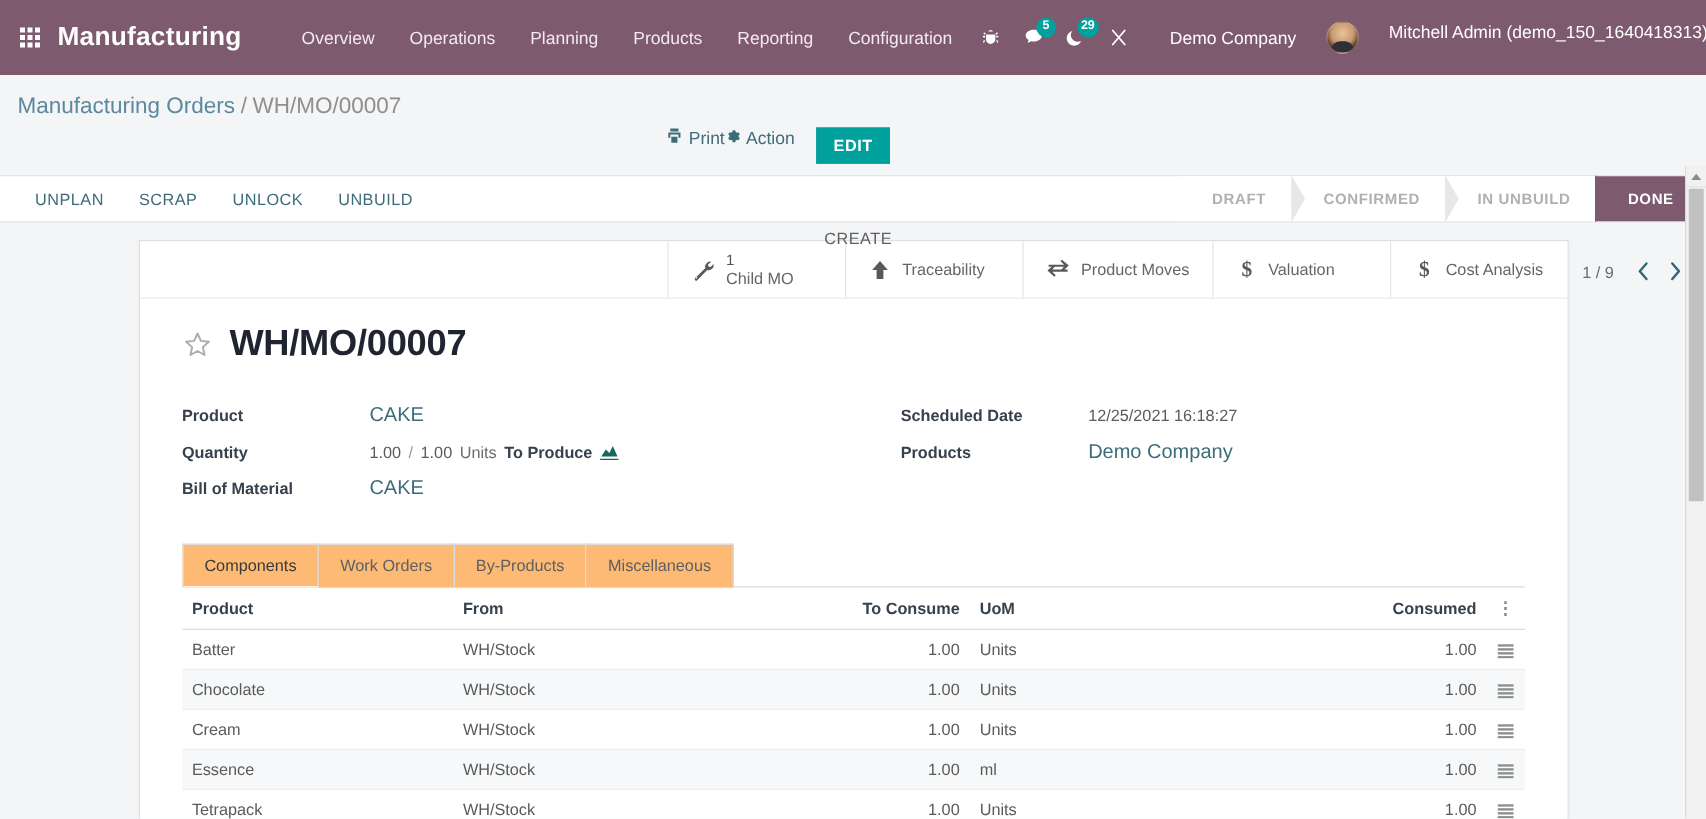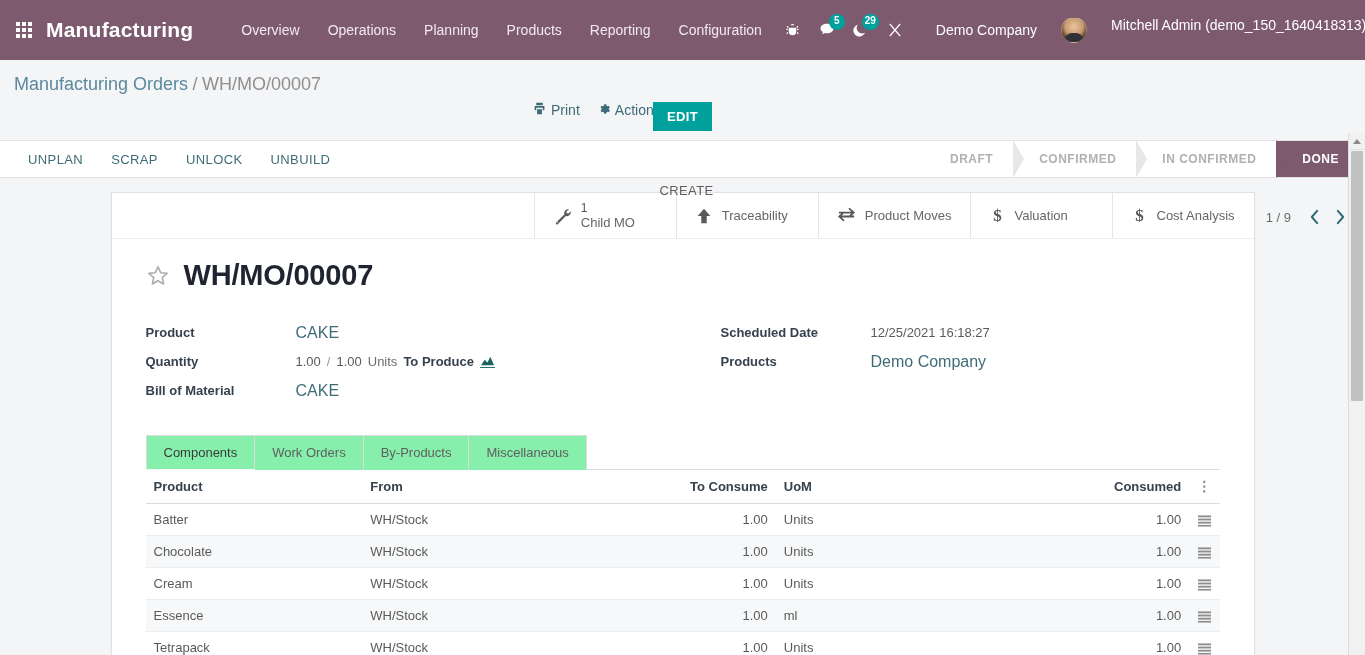--- a/index.html
+++ b/index.html
@@ -143,21 +143,20 @@
     padding: 6px 12px;
     margin-left: 8px;
     cursor: pointer;
     margin-top: 46px;
   }
   .ctrl-mid {
     position: absolute;
     left: 533px;
     display: flex;
     align-items: center;
-    gap: 18px;
   }
   .link-btn {
     display: flex; align-items: center; gap: 5px;
     font-size: 14px; color: #3d6c78; cursor: pointer;
   }
   .pager {
     margin-left: auto;
     display: flex; align-items: center; gap: 4px;
   }
   .pager-count { font-size: 13px; color: #6b6b6b; padding-right: 8px; }
@@ -299,21 +298,21 @@
 
   
   .notebook { margin-top: 30px; }
   .tabs { display: flex; border-bottom: 1px solid #dcdcdc; }
   .tab {
     font-size: 13px;
     color: #5f5f5f;
     padding: 9px 17px;
     border: 1px solid #dcdcdc;
     border-bottom: none;
-    background: #86efac;
+    background: #fdba74;
     margin-right: -1px;
     margin-bottom: -1px;
     cursor: pointer;
     white-space: nowrap;
   }
   .tab.active {
     color: #3a3a3a;
     border-bottom: 1px solid #fff;
     position: relative;
     z-index: 2;
@@ -485,21 +484,21 @@
 
 <div class="statusbar">
   <button class="sb-btn">UNPLAN</button>
   <button class="sb-btn">SCRAP</button>
   <button class="sb-btn">UNLOCK</button>
   <button class="sb-btn">UNBUILD</button>
 
   <div class="status-flow">
     <div class="st">DRAFT</div>
     <div class="st">CONFIRMED</div>
-    <div class="st last-arrow">IN CONFIRMED</div>
+    <div class="st last-arrow">IN UNBUILD</div>
     <div class="st done">DONE</div>
   </div>
 </div>
 
 <div class="sheet-wrap">
   <div class="sheet">
 
     <div class="smart-row">
       <div class="smart-btn">
         <span class="sb-icon">

